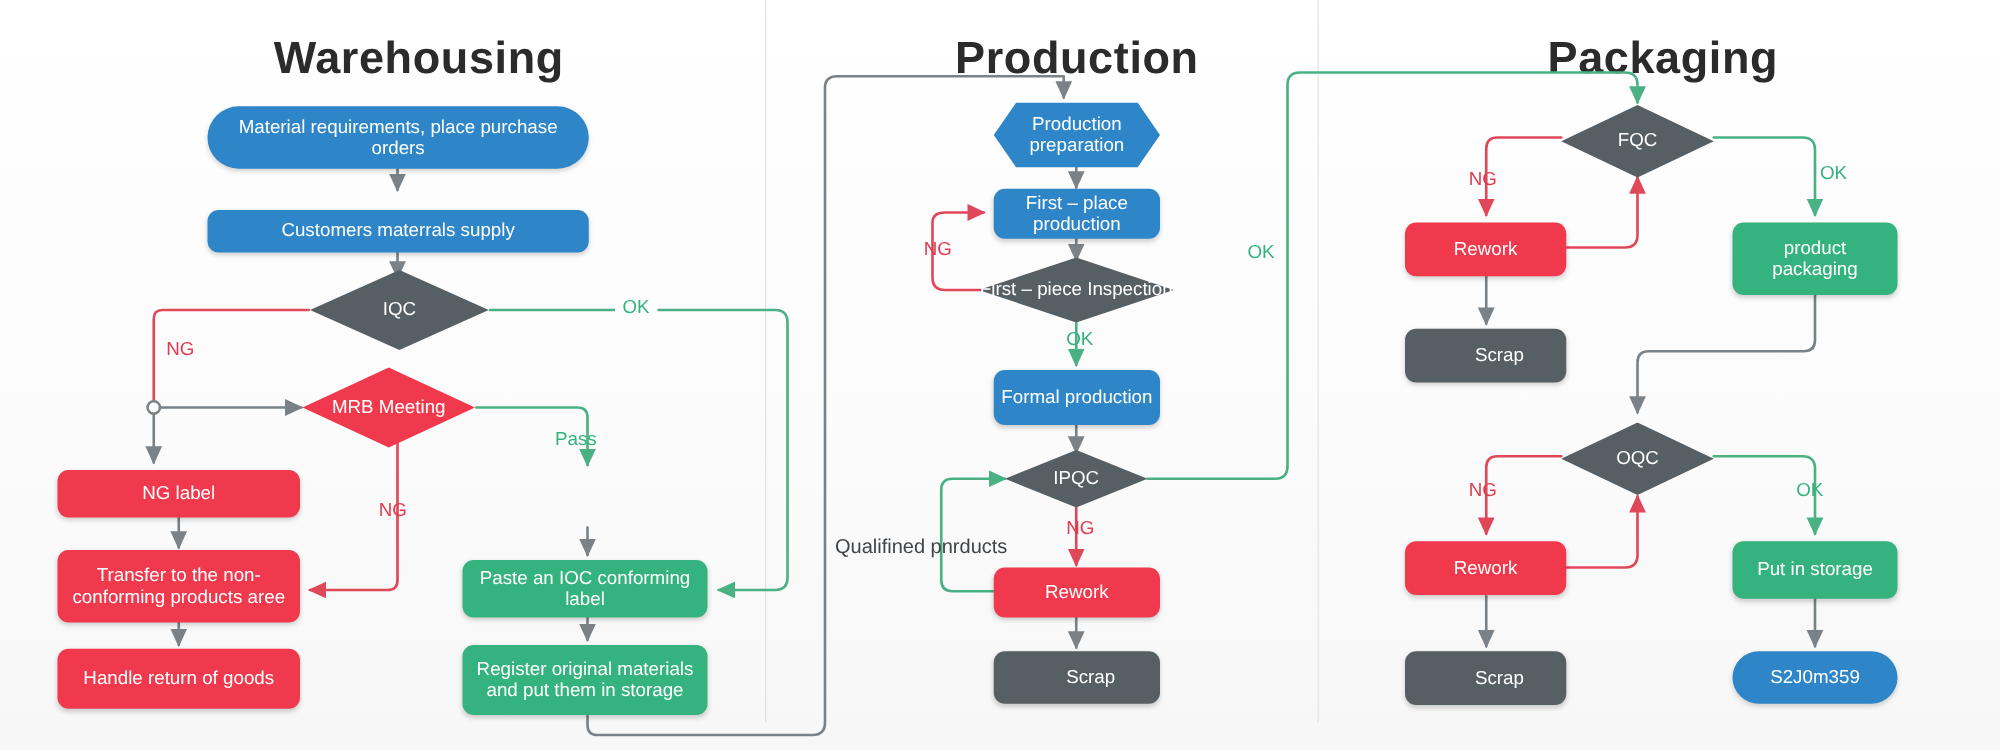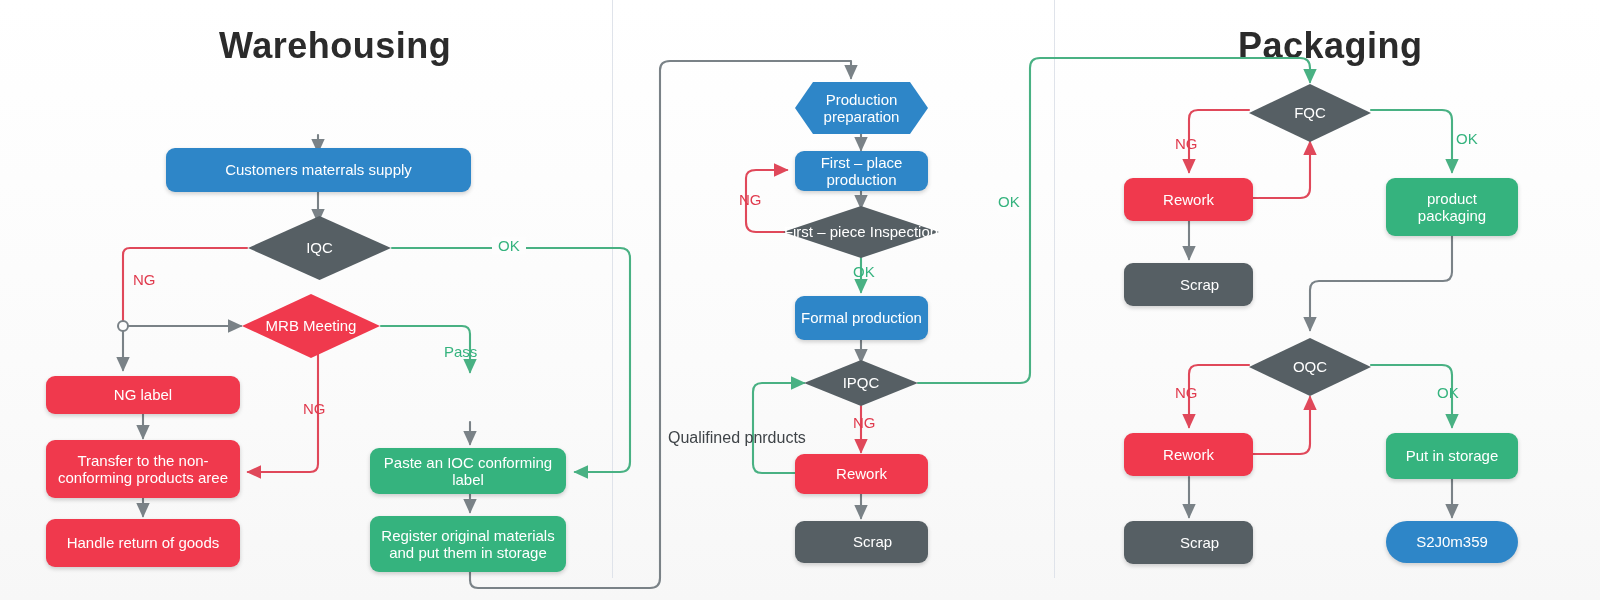--- a/index.html
+++ b/index.html
@@ -29,20 +29,21 @@
 </style>
 </head>
 <body>
 
 <div id="stage">
 
   <div class="divider" style="left:612px;top:0;height:578px;"></div>
   <div class="divider" style="left:1054px;top:0;height:578px;"></div>
 
   <div class="col-title" style="left:219px;top:14px;">Warehousing</div>
+  <div class="col-title" style="left:764px;top:14px;">Production</div>
   <div class="col-title" style="left:1238px;top:14px;">Packaging</div>
 
   <svg class="wires" viewBox="0 0 1600 600">
     <defs>
       <marker id="ag" markerWidth="9" markerHeight="9" refX="6.2" refY="3.2" orient="auto">
         <path d="M0,0 L7,3.2 L0,6.4 z" fill="#7a8287"></path>
       </marker>
       <marker id="ar" markerWidth="9" markerHeight="9" refX="6.2" refY="3.2" orient="auto">
         <path d="M0,0 L7,3.2 L0,6.4 z" fill="#e0485a"></path>
       </marker>
@@ -105,21 +106,22 @@
       <path d="M1371,365 L1442,365 Q1452,365 1452,375 L1452,427" stroke="#49b183" marker-end="url(#an)"></path>
 
       <path d="M1189,477 L1189,517" stroke="#7a8287" marker-end="url(#ag)"></path>
 
       <path d="M1253,454 L1300,454 Q1310,454 1310,444 L1310,397" stroke="#e0485a" marker-end="url(#ar)"></path>
 
       <path d="M1452,479 L1452,517" stroke="#7a8287" marker-end="url(#ag)"></path>
     </g>
   </svg>
 
-  <div class="node rounded blue" style="left:166px;top:148px;width:305px;height:44px;">Customers materrals supply</div>
+  <div class="node pill blue" style="left:166px;top:85px;width:305px;height:50px;">Material requirements, place purchase orders</div>
+  <div class="node rounded blue" style="left:166px;top:168px;width:305px;height:34px;">Customers materrals supply</div>
 
   <div class="diamond" style="left:247px;top:215px;width:145px;height:66px;">
     <svg width="145" height="66" viewBox="0 0 145 66">
       <polygon points="72.5,1 144,33 72.5,65 1,33" fill="#565f64"></polygon>
     </svg>
     <div class="dlabel">IQC</div>
   </div>
 
   <div class="diamond" style="left:241px;top:293px;width:140px;height:66px;">
     <svg width="140" height="66" viewBox="0 0 140 66">

